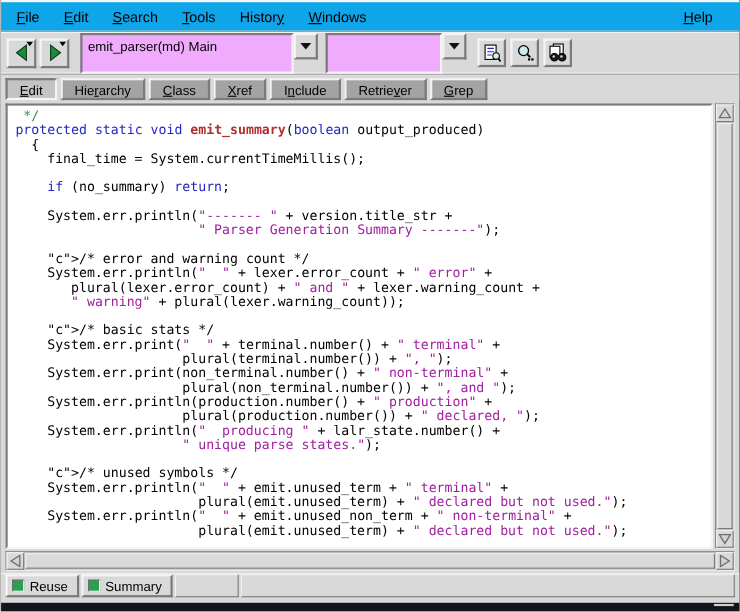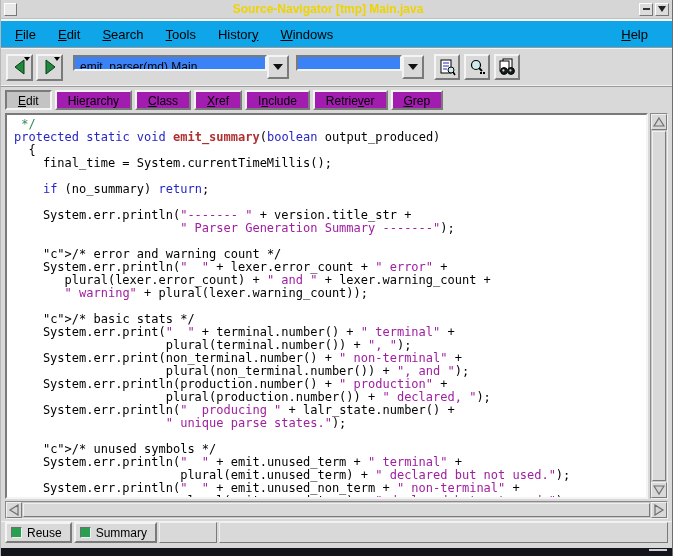--- a/index.html
+++ b/index.html
@@ -36,40 +36,40 @@
   
   .toolbar{height:38px;flex:0 0 38px;display:flex;align-items:center;padding:0 5px;
     border-top:1px solid #9a9a9a;border-bottom:1px solid #9a9a9a;
     box-shadow:inset 0 1px 0 #f2f2f2, inset 0 -1px 0 #f2f2f2;background:#d9d9d9;}
   .navbtn{position:relative;width:27px;height:27px;margin-right:3px;background:#d9d9d9;
     border:2px solid;border-color:#f4f4f4 #7a7a7a #7a7a7a #f4f4f4;box-sizing:border-box;
     display:flex;align-items:center;justify-content:center;padding:0;}
   .corner-tri{position:absolute;top:1px;right:1px;width:0;height:0;
     border-left:3px solid transparent;border-right:3px solid transparent;border-top:4px solid #000;}
   .combo{display:flex;margin-left:7px;}
-  .entry{background:#3b82f6;border:2px solid;border-color:#7a7a7a #f4f4f4 #f4f4f4 #7a7a7a;
-    box-sizing:border-box;height:16px;line-height:20px;font-size:12px;padding:0 5px;
+  .entry{background:#f0abfc;border:2px solid;border-color:#7a7a7a #f4f4f4 #f4f4f4 #7a7a7a;
+    box-sizing:border-box;height:37px;line-height:20px;font-size:12px;padding:0 5px;
     white-space:nowrap;overflow:hidden;color:#000;}
   .entry.symbol{width:194px;}
   .entry.search{width:106px;}
   .combobtn{width:22px;height:24px;background:#d9d9d9;border:2px solid;
     border-color:#f4f4f4 #7a7a7a #7a7a7a #f4f4f4;box-sizing:border-box;
     display:flex;align-items:center;justify-content:center;padding:0;}
   .dtri{width:0;height:0;border-left:5px solid transparent;border-right:5px solid transparent;
     border-top:6px solid #111;}
   .iconbtn{width:26px;height:26px;margin-left:4px;background:#d9d9d9;border:2px solid;
     border-color:#f4f4f4 #7a7a7a #7a7a7a #f4f4f4;box-sizing:border-box;
     display:flex;align-items:center;justify-content:center;padding:0;}
   .iconbtn.first{margin-left:10px;}
   .garrow{fill:var(--green,#1f8a3d);stroke:#063c14;stroke-width:1;}
 
   
   .tabs{height:22px;flex:0 0 22px;display:flex;align-items:flex-end;padding:1px 0 0 4px;
     background:#d9d9d9;}
-  .tab{height:20px;line-height:18px;padding:0 11px;font-size:12px;background:#a21caf;
+  .tab{height:20px;line-height:18px;padding:0 11px;font-size:12px;background:#a3a3a3;
     border:2px solid;border-color:#f4f4f4 #7a7a7a #7a7a7a #f4f4f4;box-sizing:border-box;
     margin-right:3px;cursor:default;white-space:nowrap;}
   .tab.selected{background:#c3c3c3;border-color:#7a7a7a #f4f4f4 #f4f4f4 #7a7a7a;}
 
   
   .editor{flex:1;display:flex;flex-direction:column;padding:3px 4px 2px 4px;min-height:0;}
   .editor-main{flex:1;display:flex;min-height:0;}
   .code{flex:1;margin:0;background:#fff;border:2px solid;
     border-color:#7a7a7a #f4f4f4 #f4f4f4 #7a7a7a;box-sizing:border-box;
     font-family:"DejaVu Sans Mono", monospace;font-size:12px;line-height:13px;
@@ -110,32 +110,20 @@
   
   .bottomedge{height:8px;flex:0 0 8px;background:#14141c;position:relative;}
   .grip{position:absolute;right:5px;top:1px;width:18px;height:5px;
     border-top:2px solid #cfcfcf;border-bottom:1px solid #8a8a8a;}
 </style>
 </head>
 <body>
 
 <div class="window">
 
-  <div class="titlebar">
-    <div class="tb-iconbtn"></div>
-    <div class="tb-title">Source-Navigator [tmp] Main.java</div>
-    <div class="tb-right">
-      <div class="tb-btn">
-          <div class="minbar"></div>
-        </div>
-      <div class="tb-btn">
-          <div class="maxtri"></div>
-        </div>
-    </div>
-  </div>
 
   <div class="menubar">
     <span id="menubar-items" style="display:flex">
         <span class="menu-item"><u>F</u>ile</span>
         <span class="menu-item"><u>E</u>dit</span>
         <span class="menu-item"><u>S</u>earch</span>
         <span class="menu-item"><u>T</u>ools</span>
         <span class="menu-item">Histor<u>y</u></span>
         <span class="menu-item"><u>W</u>indows</span>
       </span>

